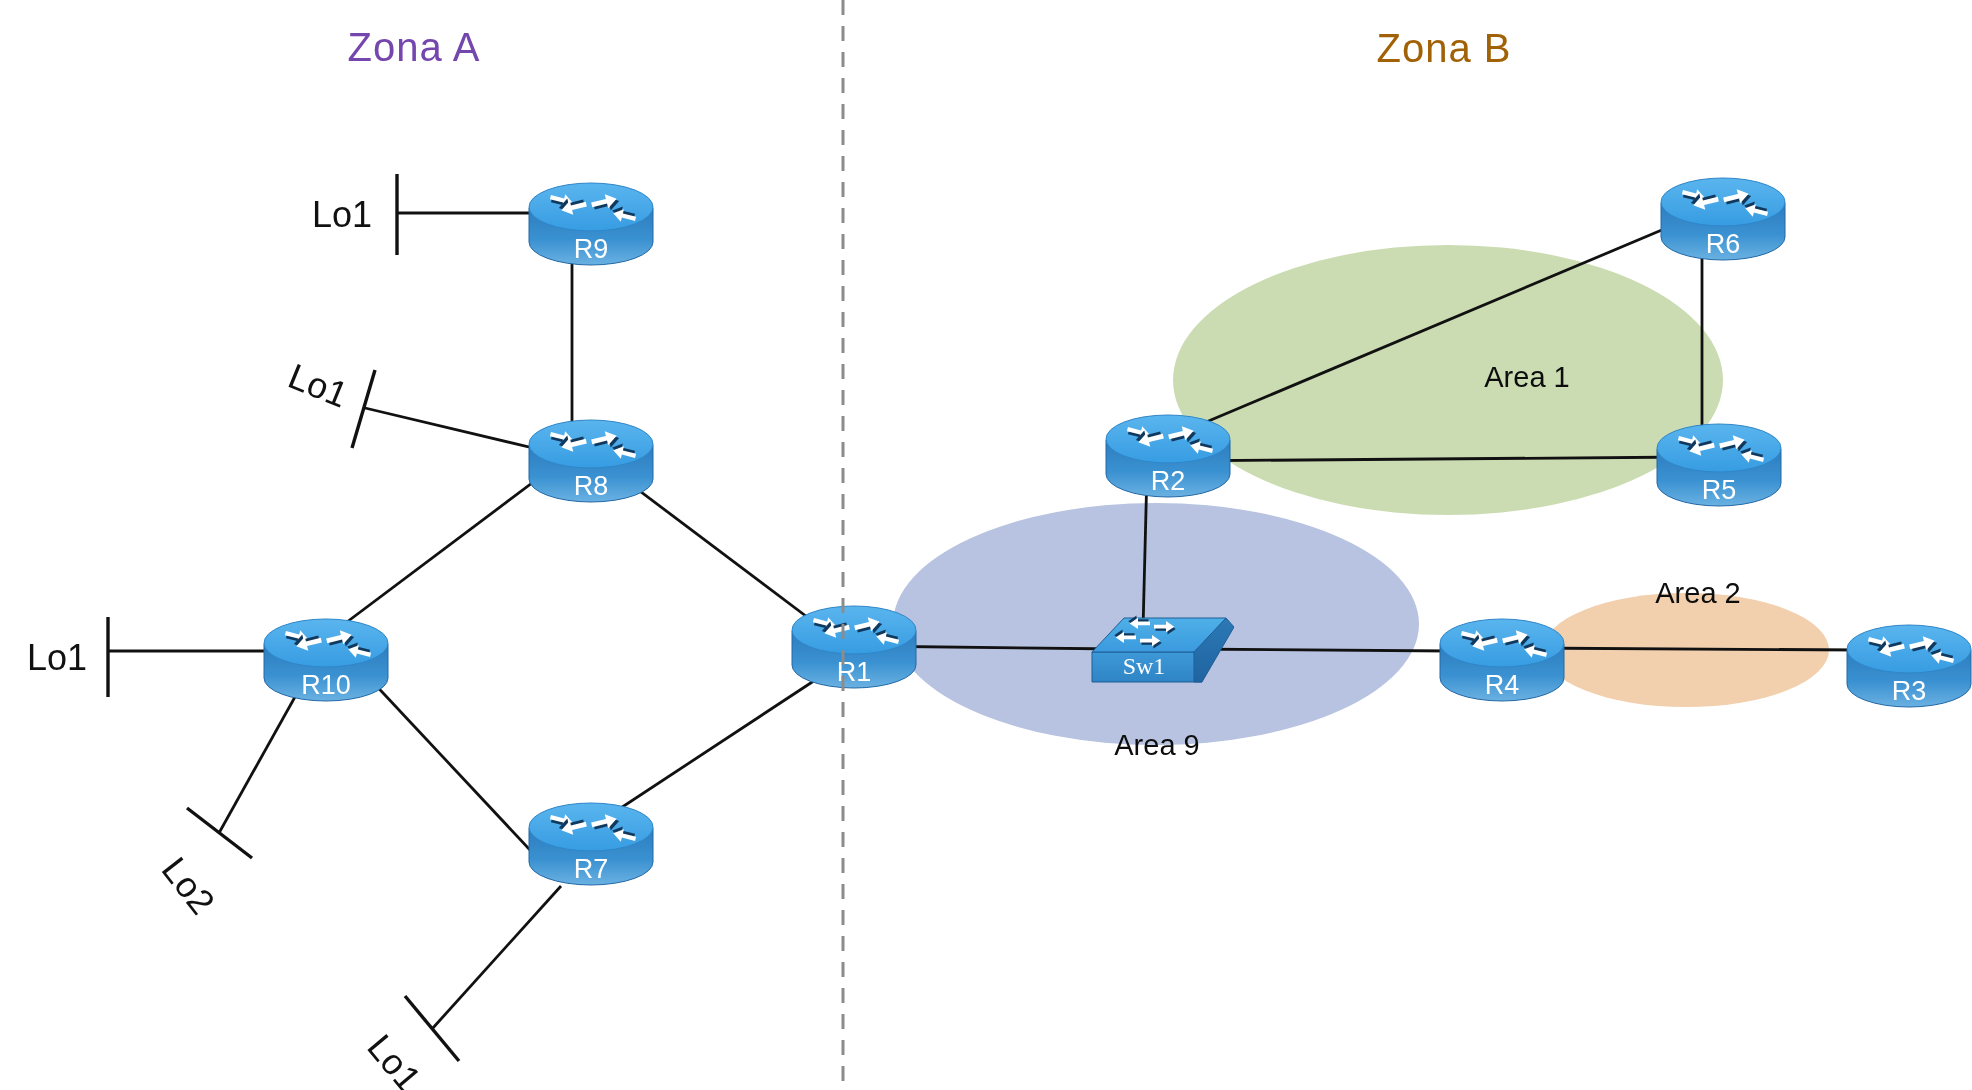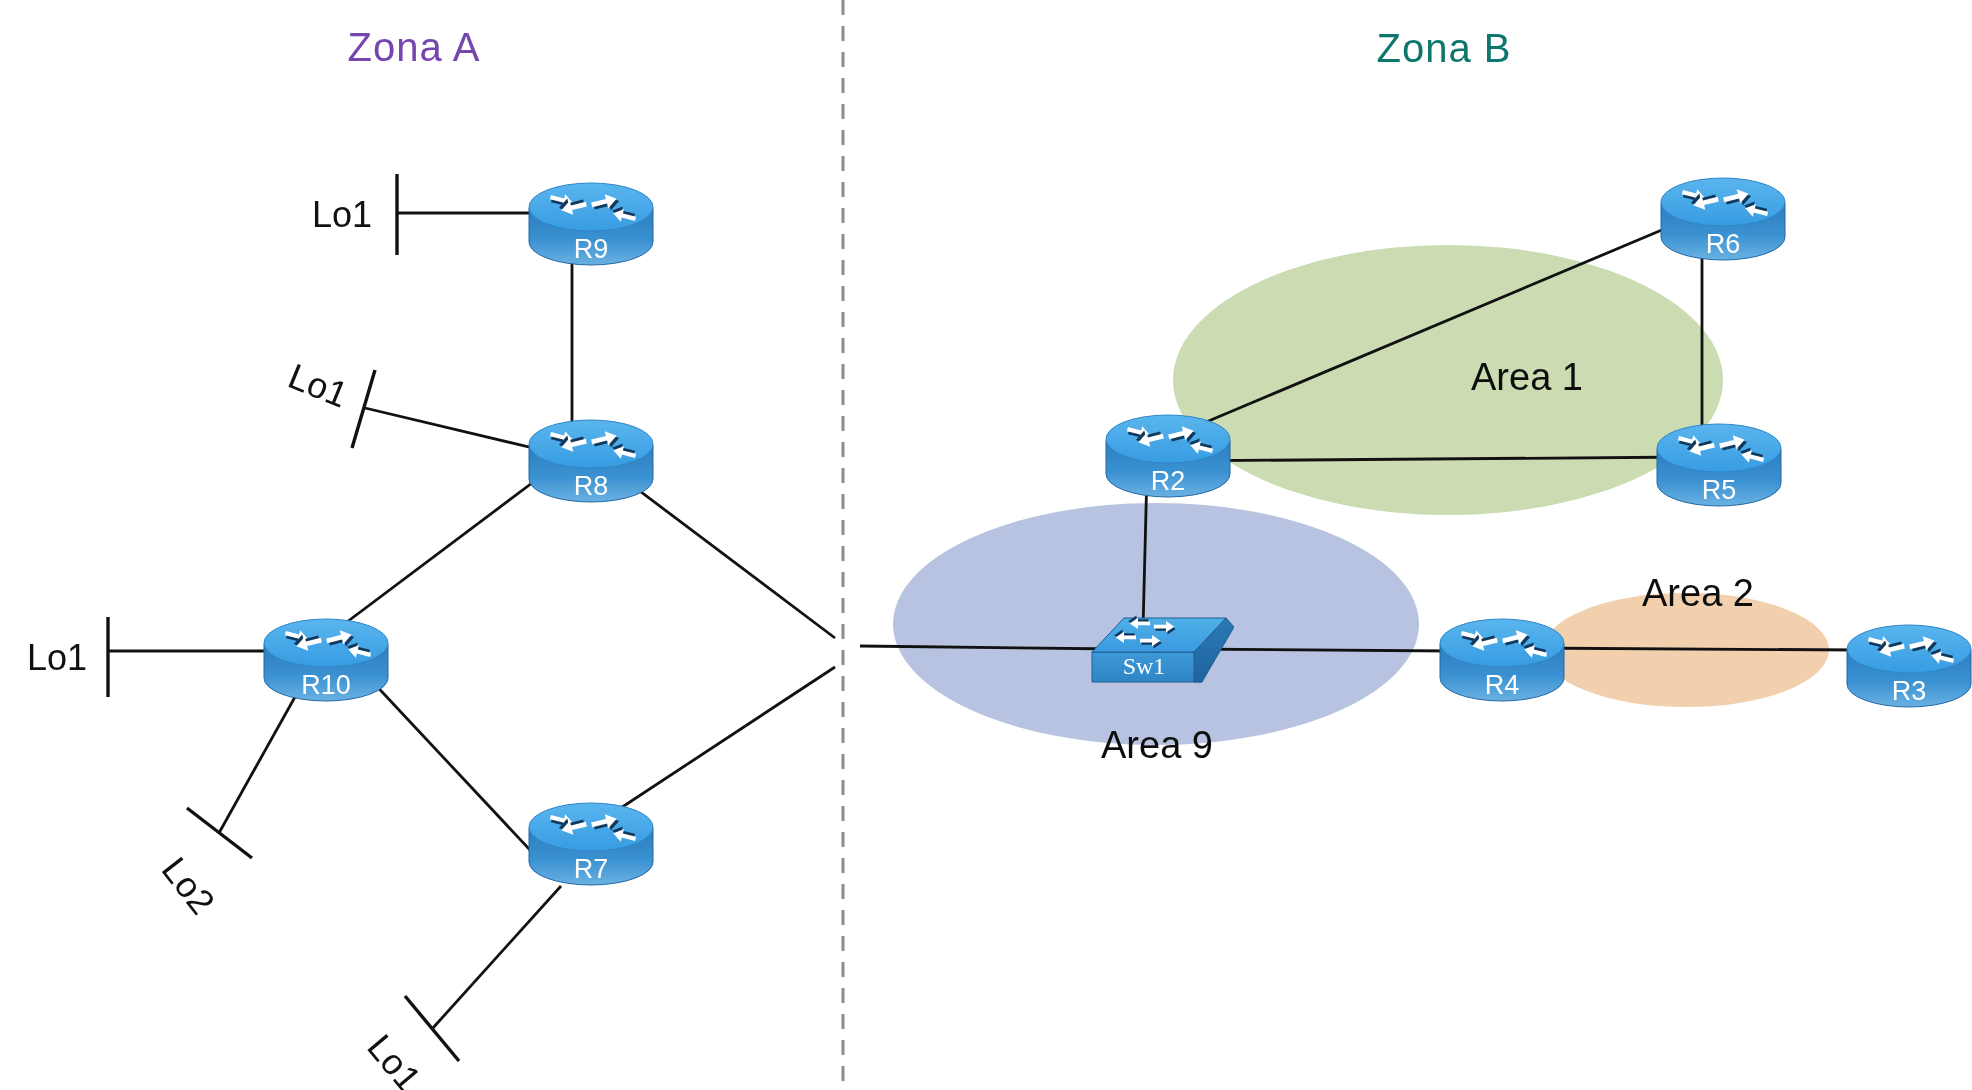--- a/index.html
+++ b/index.html
@@ -8,21 +8,21 @@
     overflow:hidden;font-family:"Liberation Sans",sans-serif;
   }
   #underlay,#overlay{position:absolute;left:0;top:0;z-index:1;}
   #overlay{z-index:5;pointer-events:none;}
   #nodes-layer{position:absolute;left:0;top:0;width:100%;height:100%;z-index:3;}
   #labels-layer{position:absolute;left:0;top:0;width:100%;height:100%;z-index:4;pointer-events:none;padding-left:24px;}
   .node{position:absolute;padding-left:19px;}
   .node svg{display:block;}
   .dlabel{position:absolute;white-space:nowrap;line-height:1;}
   .zone-title{font-size:40px;letter-spacing:1px;font-weight:500;}
-  .area-label{font-size:38px;color:#0d0d0d;font-weight:500;}
+  .area-label{font-size:29px;color:#0d0d0d;font-weight:500;}
   .lo-label{font-size:36px;color:#111;font-weight:500;}
   .node-text{font-size:27px;font-weight:500;fill:#ffffff;}
   .sw-text{font-size:24px;font-weight:500;fill:#ffffff;}
 </style>
 </head>
 <body>
 
 <div id="canvas">
   <svg id="underlay" width="1972" height="1090" viewBox="0 0 1972 1090">
     <defs>
@@ -168,20 +168,43 @@
             <use href="#arw" fill="#11395e" transform="translate(2,3)"></use>
             <use href="#arw" fill="#ffffff"></use>
           </g>
           <g transform="translate(106,43) rotate(194) scale(0.85)">
             <use href="#arw" fill="#11395e" transform="translate(2,3)"></use>
             <use href="#arw" fill="#ffffff"></use>
           </g>
           <text class="node-text" x="63" y="76" text-anchor="middle">R7</text>
         </svg>
       </div>
+      <div class="node" style="left: 772px; top: 605px;">
+        <svg width="126" height="86" viewBox="0 0 126 86">
+          <path d="M1,26 L1,60 A62,23 0 0 0 125,60 L125,26 Z" fill="url(#rtBody)" stroke="#2268a6" stroke-width="1"></path>
+          <ellipse cx="63" cy="25" rx="62" ry="24" fill="url(#rtTop)" stroke="#2f86c8" stroke-width="1"></ellipse>
+          <g transform="translate(24,9) rotate(14) scale(0.85)">
+            <use href="#arw" fill="#11395e" transform="translate(2,3)"></use>
+            <use href="#arw" fill="#ffffff"></use>
+          </g>
+          <g transform="translate(62,16) rotate(-14) scale(0.95)">
+            <use href="#arw" fill="#11395e" transform="translate(2,3)"></use>
+            <use href="#arw" fill="#ffffff"></use>
+          </g>
+          <g transform="translate(60,29) rotate(166) scale(0.95)">
+            <use href="#arw" fill="#11395e" transform="translate(2,3)"></use>
+            <use href="#arw" fill="#ffffff"></use>
+          </g>
+          <g transform="translate(106,43) rotate(194) scale(0.85)">
+            <use href="#arw" fill="#11395e" transform="translate(2,3)"></use>
+            <use href="#arw" fill="#ffffff"></use>
+          </g>
+          <text class="node-text" x="63" y="76" text-anchor="middle">R1</text>
+        </svg>
+      </div>
       <div class="node" style="left: 1086px; top: 414px;">
         <svg width="126" height="86" viewBox="0 0 126 86">
           <path d="M1,26 L1,60 A62,23 0 0 0 125,60 L125,26 Z" fill="url(#rtBody)" stroke="#2268a6" stroke-width="1"></path>
           <ellipse cx="63" cy="25" rx="62" ry="24" fill="url(#rtTop)" stroke="#2f86c8" stroke-width="1"></ellipse>
           <g transform="translate(24,9) rotate(14) scale(0.85)">
             <use href="#arw" fill="#11395e" transform="translate(2,3)"></use>
             <use href="#arw" fill="#ffffff"></use>
           </g>
           <g transform="translate(62,16) rotate(-14) scale(0.95)">
             <use href="#arw" fill="#11395e" transform="translate(2,3)"></use>
@@ -315,21 +338,21 @@
         </svg>
       </div>
     </div>
 
   <svg id="overlay" width="1972" height="1090" viewBox="0 0 1972 1090">
     <line id="divider-line" x1="843" x2="843" y1="0" y2="1090" stroke="#8c8c8c" stroke-width="3" stroke-dasharray="15 11"></line>
   </svg>
 
   <div id="labels-layer">
       <div class="dlabel zone-title" style="left: 414px; top: 47px; transform: translate(-50%, -50%) rotate(0deg); color: rgb(116, 70, 174);">Zona A</div>
-      <div class="dlabel zone-title" style="left: 1444px; top: 48px; transform: translate(-50%, -50%) rotate(0deg); color: #0f766e;">Zona B</div>
+      <div class="dlabel zone-title" style="left: 1444px; top: 48px; transform: translate(-50%, -50%) rotate(0deg); color: #a16207;">Zona B</div>
       <div class="dlabel area-label" style="left: 1527px; top: 377px; transform: translate(-50%, -50%) rotate(0deg);">Area 1</div>
       <div class="dlabel area-label" style="left: 1157px; top: 745px; transform: translate(-50%, -50%) rotate(0deg);">Area 9</div>
       <div class="dlabel area-label" style="left: 1698px; top: 593px; transform: translate(-50%, -50%) rotate(0deg);">Area 2</div>
       <div class="dlabel lo-label" style="left: 342px; top: 215px; transform: translate(-50%, -50%) rotate(0deg);">Lo1</div>
       <div class="dlabel lo-label" style="left: 318px; top: 386px; transform: translate(-50%, -50%) rotate(22deg);">Lo1</div>
       <div class="dlabel lo-label" style="left: 57px; top: 658px; transform: translate(-50%, -50%) rotate(0deg);">Lo1</div>
       <div class="dlabel lo-label" style="left: 188px; top: 886px; transform: translate(-50%, -50%) rotate(52deg);">Lo2</div>
       <div class="dlabel lo-label" style="left: 394px; top: 1063px; transform: translate(-50%, -50%) rotate(50deg);">Lo1</div>
     </div>
 </div>

